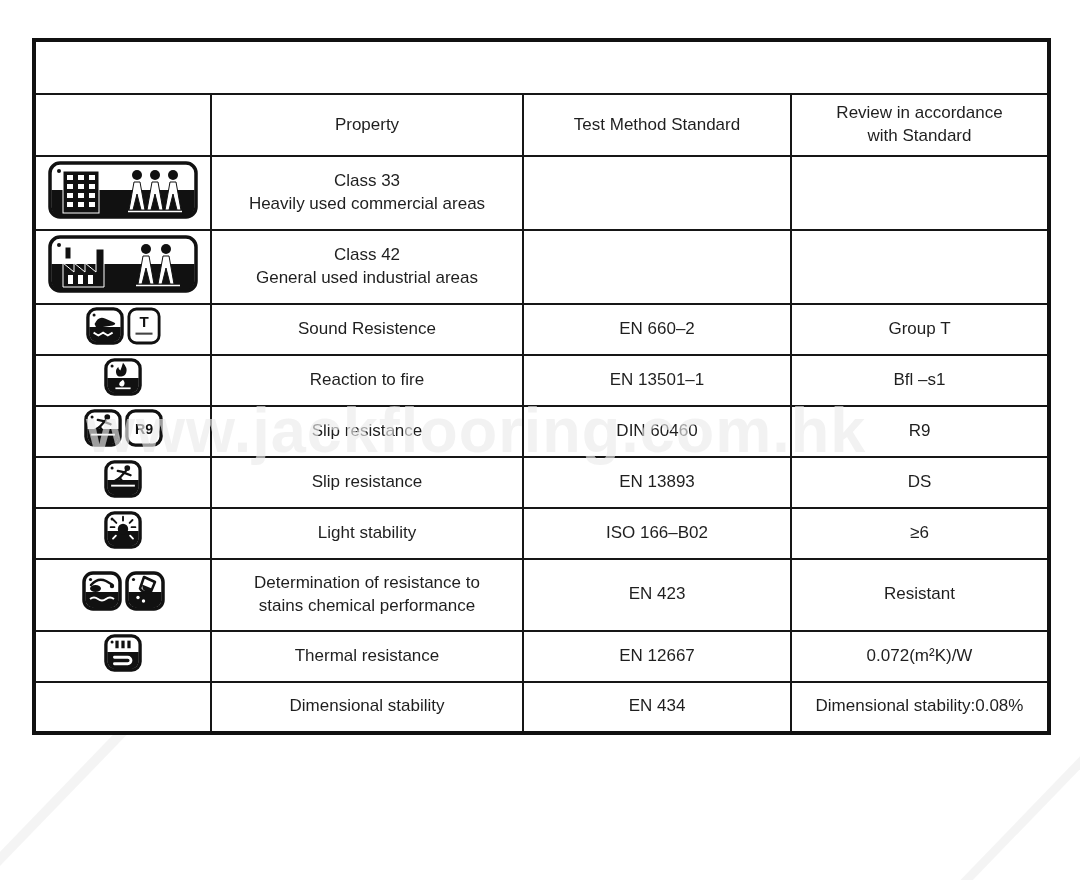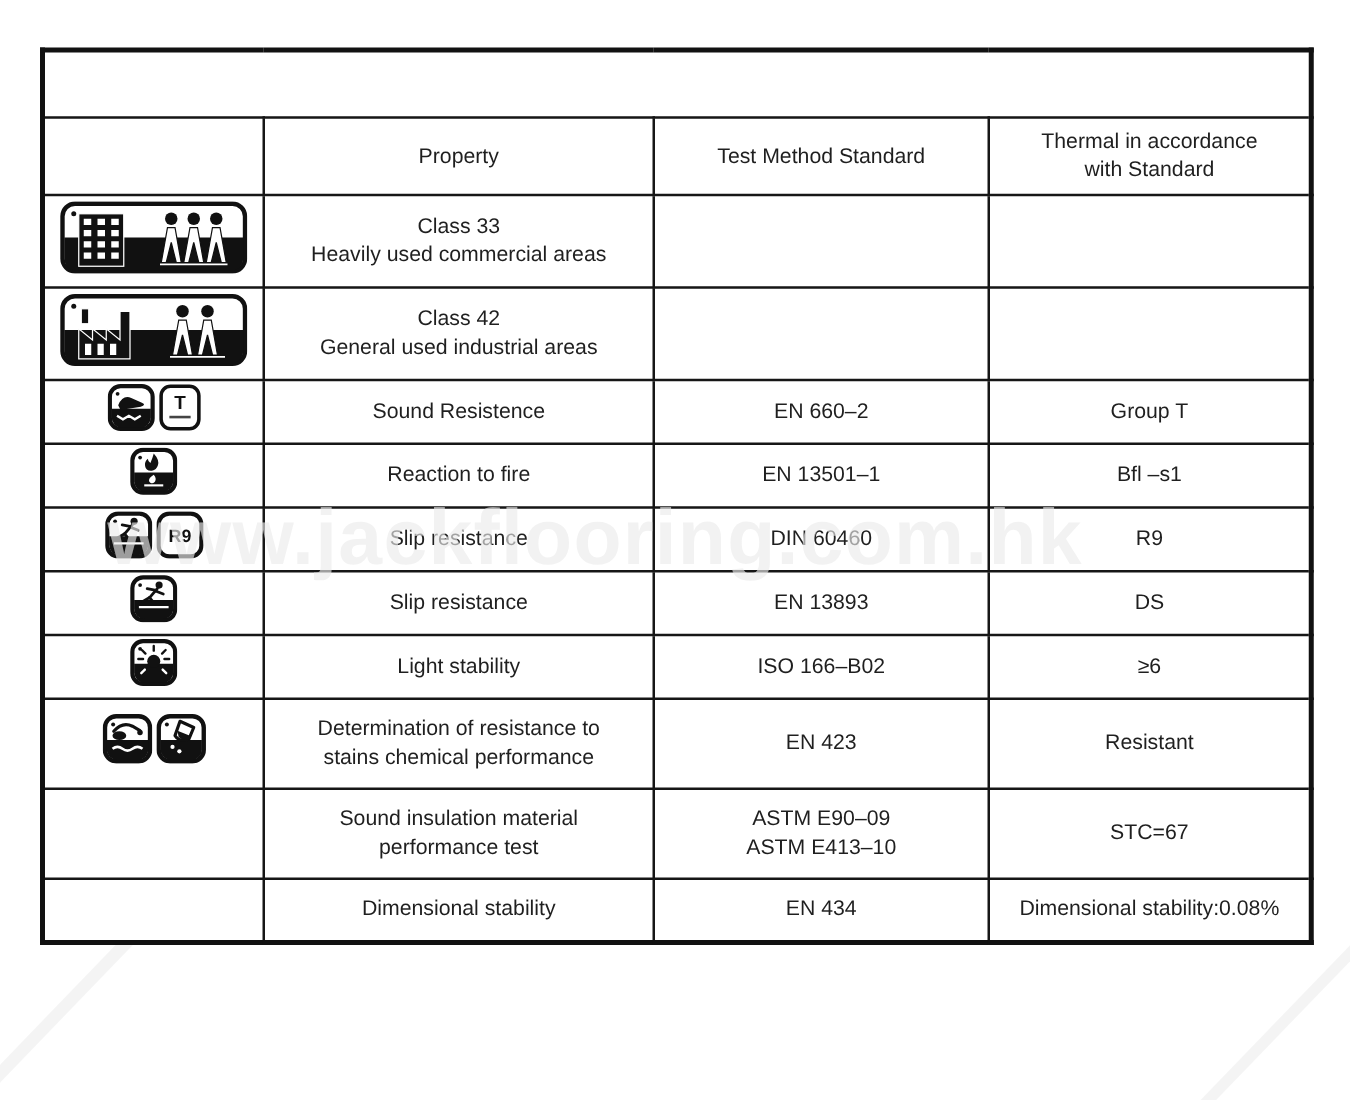--- a/index.html
+++ b/index.html
@@ -54,21 +54,21 @@
   <tbody>
         <tr>
     <td colspan="4" class="title-cell">Classification</td>
   </tr>
 
   <tr class="rh">
     <td></td>
     <td class="hdr">Property</td>
     <td class="hdr">Test Method Standard</td>
     <td class="hdr2 two-line">
-      <div>Thermal in accordance</div>
+      <div>Review in accordance</div>
       <div>with Standard</div>
     </td>
   </tr>
 
   <tr class="rc">
     <td>
       <span class="icon-wrap">
         <svg width="150" height="58" viewBox="0 0 150 58">
           <rect x="2" y="2" width="146" height="54" rx="10" fill="#fff" stroke="#111" stroke-width="3.5"></rect>
           <path d="M3.5 29 h143 v17 a9.5 9.5 0 0 1 -9.5 9.5 h-124 a9.5 9.5 0 0 1 -9.5 -9.5 z" fill="#111"></path>
@@ -297,33 +297,41 @@
       </span>
     </td>
     <td class="two-line">
       <div>Determination of resistance to</div>
       <div>stains chemical performance</div>
     </td>
     <td>EN 423</td>
     <td>Resistant</td>
   </tr>
 
-
-  <tr class="rm">
-    <td></td>
-    <td class="two-line">
-      <div>Sound insulation material</div>
-      <div>performance test</div>
-    </td>
-    <td class="two-line">
-      <div>ASTM E90–09</div>
-      <div>ASTM E413–10</div>
-    </td>
-    <td>STC=67</td>
-  </tr>
+  <tr class="rn">
+    <td>
+      <span class="icon-wrap">
+        <svg width="38" height="38" viewBox="0 0 40 40">
+          <rect x="2" y="2" width="36" height="36" rx="9" fill="#fff" stroke="#111" stroke-width="3.5"></rect>
+          <path d="M3.5 19 h33 v9.5 a8.5 8.5 0 0 1 -8.5 8.5 h-16 a8.5 8.5 0 0 1 -8.5 -8.5 z" fill="#111"></path>
+          <circle cx="8.5" cy="8.5" r="1.6" fill="#111"></circle>
+          <g fill="#111">
+            <rect x="12" y="7" width="3.4" height="8"></rect>
+                  <rect x="18.3" y="7" width="3.4" height="8"></rect>
+                  <rect x="24.6" y="7" width="3.4" height="8"></rect>
+          </g>
+          <path d="M11 24.5 h14 a3.4 3.4 0 0 1 0 6.8 h-14" stroke="#fff" stroke-width="3" fill="none" stroke-linecap="round"></path>
+        </svg>
+      </span>
+    </td>
+    <td>Thermal resistance</td>
+    <td>EN 12667</td>
+    <td>0.072(m²K)/W</td>
+  </tr>
+
 
   <tr class="rn">
     <td></td>
     <td>Dimensional stability</td>
     <td>EN 434</td>
     <td>Dimensional stability:0.08%</td>
   </tr>
 
 </tbody>
     </table>

